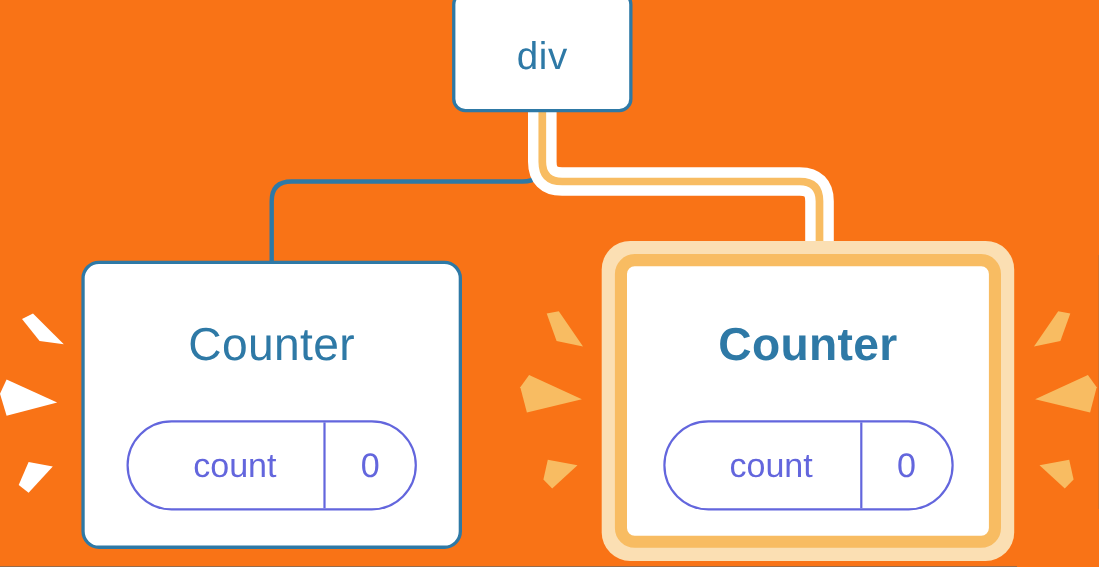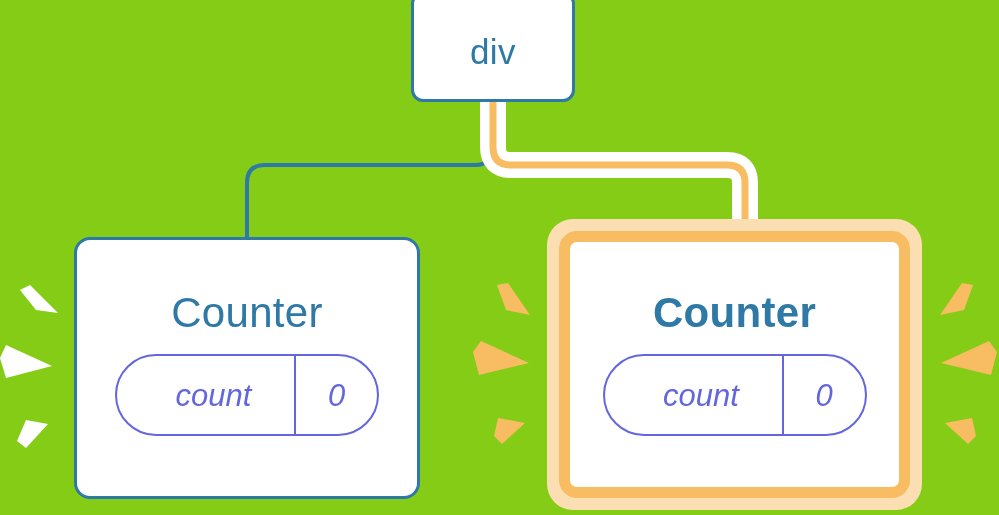--- a/index.html
+++ b/index.html
@@ -8,21 +8,21 @@
     padding: 0;
     background: #4c6672;
   }
   body {
     font-family: "Liberation Sans", sans-serif;
   }
   #stage {
     position: relative;
     width: 999px;
     height: 515px;
-    background: #84cc16;
+    background: #f97316;
     overflow: hidden;
   }
   #wires {
     position: absolute;
     left: 0; top: 0;
     width: 999px;
     height: 515px;
     pointer-events: none;
   }
   #sparks {
@@ -102,29 +102,28 @@
     letter-spacing: .3px;
   }
   .counter-title.bold {
     font-weight: bold;
     margin-top: 50px;
   }
 
   
   .pill {
     position: relative;
-    margin-top: 20px;
+    margin-top: 48px;
     width: 264px;
     height: 82px;
     border: 2px solid #6366dd;
     border-radius: 41px;
     box-sizing: border-box;
     display: flex;
     align-items: stretch;
-    font-style: italic;
   }
   .pill-key,
   .pill-val {
     display: flex;
     align-items: center;
     justify-content: center;
     font-size: 31px;
     color: #6366dd;
     line-height: 1;
     box-sizing: border-box;

